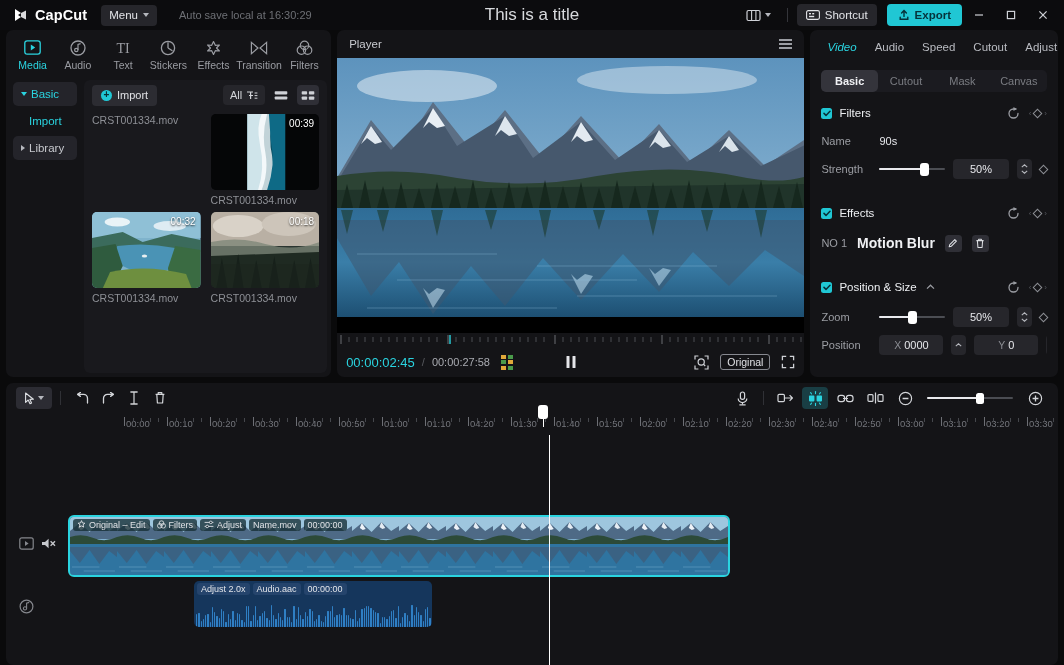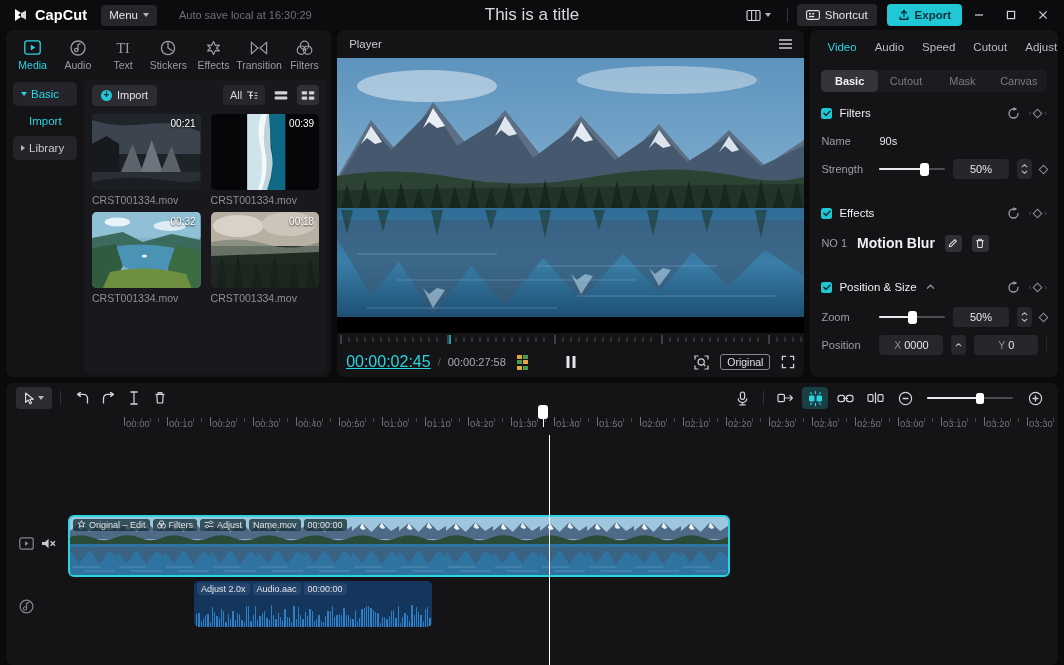--- a/index.html
+++ b/index.html
@@ -92,35 +92,35 @@
 
   
   .player { width: 470px; background: #141417; border-radius: 7px; display: flex; flex-direction: column; overflow: hidden; }
   .player-head { height: 28px; display: flex; align-items: center; padding: 0 12px; flex: none; }
   .player-head .pt { font-size: 11.5px; color: #c9cbd0; }
   .burger { margin-left: auto; display: flex; flex-direction: column; gap: 2.5px; }
   .burger i { display: block; width: 13px; height: 1.6px; background: #9b9da3; }
   .stage { flex: 1; background: #000; position: relative; overflow: hidden; }
   .player-ruler { height: 14px; position: relative; background: #141417; overflow: hidden; }
   .player-ctrl { height: 30px; display: flex; align-items: center; padding: 0 9px; gap: 7px; flex: none; }
-  .tc-cur { font-size: 16px; color: #2ad4e0; text-decoration: underline; }
+  .tc-cur { font-size: 13px; color: #2ad4e0; }
   .tc-sep { font-size: 11px; color: #57595e; }
   .tc-tot { font-size: 11px; color: #a9abb1; }
   .mini-grid { display: grid; grid-template-columns: 5px 5px; grid-template-rows: 4px 4px 4px; gap: 1.5px; margin-left: 4px; }
   .pc-center { position: absolute; left: 50%; transform: translateX(-50%); display: flex; align-items: center; gap: 12px; }
   .pause { display: flex; gap: 3px; }
   .pause i { display: block; width: 3px; height: 12px; background: #e5e6ea; border-radius: .5px; }
   .pc-right { margin-left: auto; display: flex; align-items: center; gap: 11px; }
   .orig-btn { border: 1px solid #878990; border-radius: 3px; padding: 1px 6px; font-size: 10.5px; color: #e0e1e5; }
 
   
   .right-panel { width: 249px; background: #141417; border-radius: 7px; display: flex; flex-direction: column; overflow: hidden; }
   .rp-tabs { height: 34px; display: flex; align-items: center; gap: 0; padding: 0 8px; flex: none; }
   .rp-tab { font-size: 11.5px; color: #b9bbc1; padding: 0 9px; }
-  .rp-tab.active { color: #2ad4e0; }
+  .rp-tab.active { color: #2ad4e0; font-style: italic; }
   .rp-sub { height: 34px; display: flex; align-items: center; padding: 0 11px; flex: none; }
   .seg { display: flex; background: #1b1b20; border-radius: 5px; height: 22px; width: 100%; }
   .seg div { flex: 1; display: flex; align-items: center; justify-content: center; font-size: 11px; color: #7a7c82; border-radius: 5px; }
   .seg div.on { background: #34343b; color: #f0f1f4; font-weight: bold; }
   .rp-body { flex: 1; overflow: hidden; padding: 0 11px; }
   .sec-head { height: 30px; display: flex; align-items: center; gap: 7px; }
   .chk { width: 11px; height: 11px; border-radius: 2.5px; background: #20c7d4; display: flex; align-items: center; justify-content: center; }
   .sec-title { font-size: 11.5px; color: #eceef1; }
   .sec-tools { margin-left: auto; display: flex; align-items: center; gap: 9px; }
   .kf { display: flex; align-items: center; gap: 3px; color: #53555b; font-size: 8px; }
@@ -360,34 +360,20 @@
                     <rect x=".7" y="6.4" width="5.4" height="3.4" rx=".8" fill="#cfd1d6"></rect>
                     <rect x="7.9" y="6.4" width="5.4" height="3.4" rx=".8" fill="#cfd1d6"></rect>
                   </svg>
               </div>
             </div>
           </div>
 
           <div class="grid">
 
             <div class="cell">
-              <div class="thumb">
-                <svg width="100%" height="100%" viewBox="0 0 120 76" preserveAspectRatio="none">
-                  <rect width="120" height="76" fill="#1d2227"></rect>
-                  <rect x="0" y="0" width="120" height="40" fill="#3c4450"></rect>
-                  <path d="M0 0 L120 0 L120 18 Q95 6 60 10 Q25 14 0 6 Z" fill="#20252b"></path>
-                  <path d="M0 76 L0 30 L16 22 L30 30 L30 76 Z" fill="#161a1e"></path>
-                  <path d="M30 62 L45 30 L58 62 Z" fill="#5d646d"></path>
-                  <path d="M52 62 L66 26 L80 62 Z" fill="#6d747d"></path>
-                  <path d="M74 62 L88 32 L100 62 Z" fill="#5a6169"></path>
-                  <rect x="0" y="58" width="120" height="18" fill="#2a2f35"></rect>
-                  <path d="M0 68 Q40 60 80 66 Q110 70 120 66 L120 76 L0 76 Z" fill="#1b1f24"></path>
-                </svg>
-                <span class="dur">00:21</span>
-              </div>
               <span class="fname">CRST001334.mov</span>
             </div>
 
             <div class="cell">
               <div class="thumb">
                 <svg width="100%" height="100%" viewBox="0 0 120 76" preserveAspectRatio="none">
                   <rect width="120" height="76" fill="#050607"></rect>
                   <rect x="40" y="0" width="42" height="76" fill="#0a4f63"></rect>
                   <path d="M40 0 L62 0 Q56 20 60 38 Q64 58 56 76 L40 76 Z" fill="#cfe4ea"></path>
                   <path d="M56 0 L70 0 Q62 22 68 44 Q72 62 64 76 L52 76 Q60 54 54 30 Q50 12 56 0 Z" fill="#ffffff" opacity=".75"></path>

